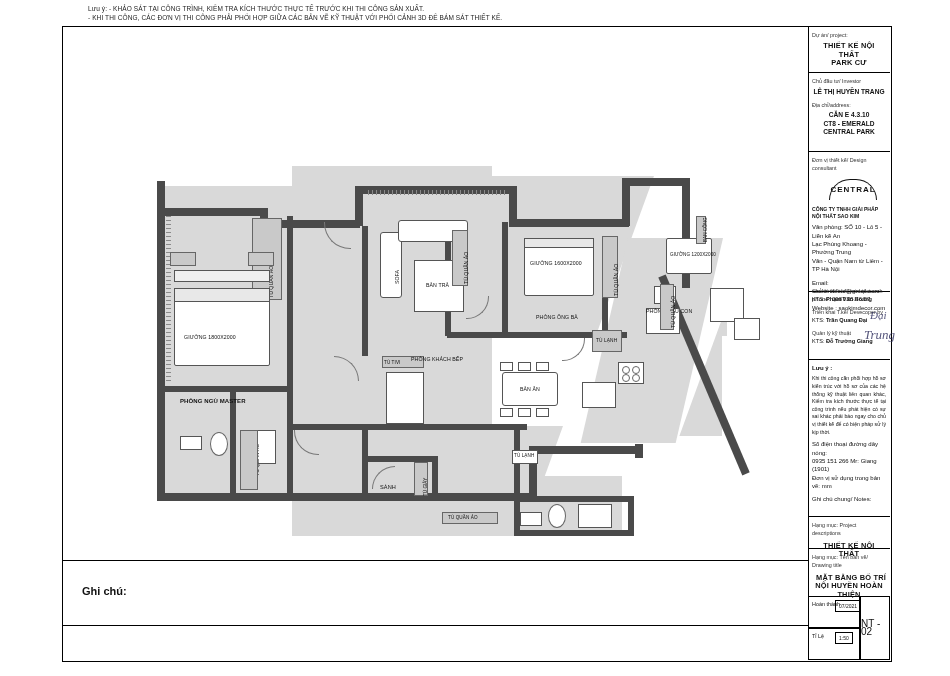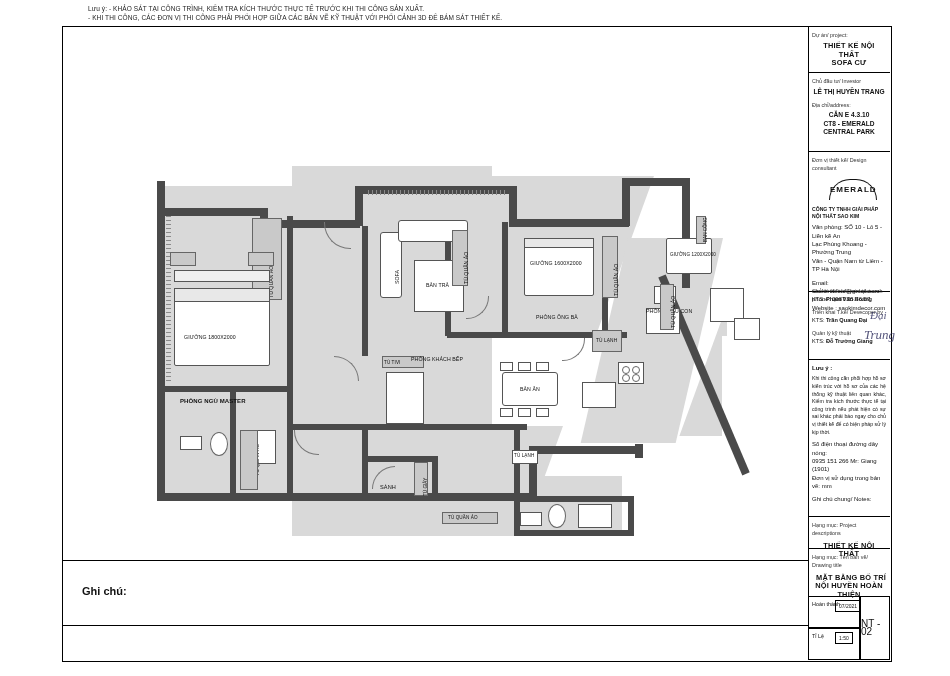--- a/index.html
+++ b/index.html
@@ -198,37 +198,37 @@
     <div class="titleband" style="left:0;top:534px;width:746px;">
       <div class="ghichu">Ghi chú:</div>
     </div>
   </div>
 
   <div class="tb">
 
     <div class="sec" style="top:2px;">
       <div class="lbl">Dự án/ project:</div>
       <div class="val" style="margin-top:3px;text-align:center;">THIẾT KẾ NỘI THẤT</div>
-      <div class="val" style="text-align:center;">SOFA CƯ</div>
+      <div class="val" style="text-align:center;">PARK CƯ</div>
     </div>
     <div class="hr" style="top:46px;"></div>
 
     <div class="sec" style="top:48px;">
       <div class="lbl">Chủ đầu tư/ Investor</div>
       <div class="val2" style="margin-top:3px;text-align:center;">LÊ THỊ HUYỀN TRANG</div>
       <div class="lbl" style="margin-top:4px;">Địa chỉ/address:</div>
       <div class="val2" style="margin-top:2px;text-align:center;">CĂN E 4.3.10</div>
       <div class="val2" style="text-align:center;">CT8 - EMERALD CENTRAL PARK</div>
     </div>
     <div class="hr" style="top:125px;"></div>
 
     <div class="sec" style="top:127px;">
       <div class="lbl">Đơn vị thiết kế/ Design consultant</div>
       <div class="logobox" style="position:relative;margin-top:6px;">
-        <div class="logo-arc"><span>EMERALD</span></div>
+        <div class="logo-arc"><span>CENTRAL</span></div>
       </div>
       <div style="font-size:5.1px;font-weight:bold;margin-top:4px;line-height:7px;">CÔNG TY TNHH GIẢI PHÁP NỘI THẤT SAO KIM</div>
       <div style="margin-top:3px;">Văn phòng: SỐ 10 - Lô 5 - Liền kề An</div>
       <div>Lạc Phùng Khoang - Phường Trung</div>
       <div>Văn - Quận Nam từ Liêm - TP Hà Nội</div>
       <div style="margin-top:5px;">Email: saokimdecor@gmail.com</div>
       <div>phone: 0987.35.56.57</div>
       <div>Website : saokimdecor.com</div>
     </div>
     <div class="hr" style="top:265px;"></div>

